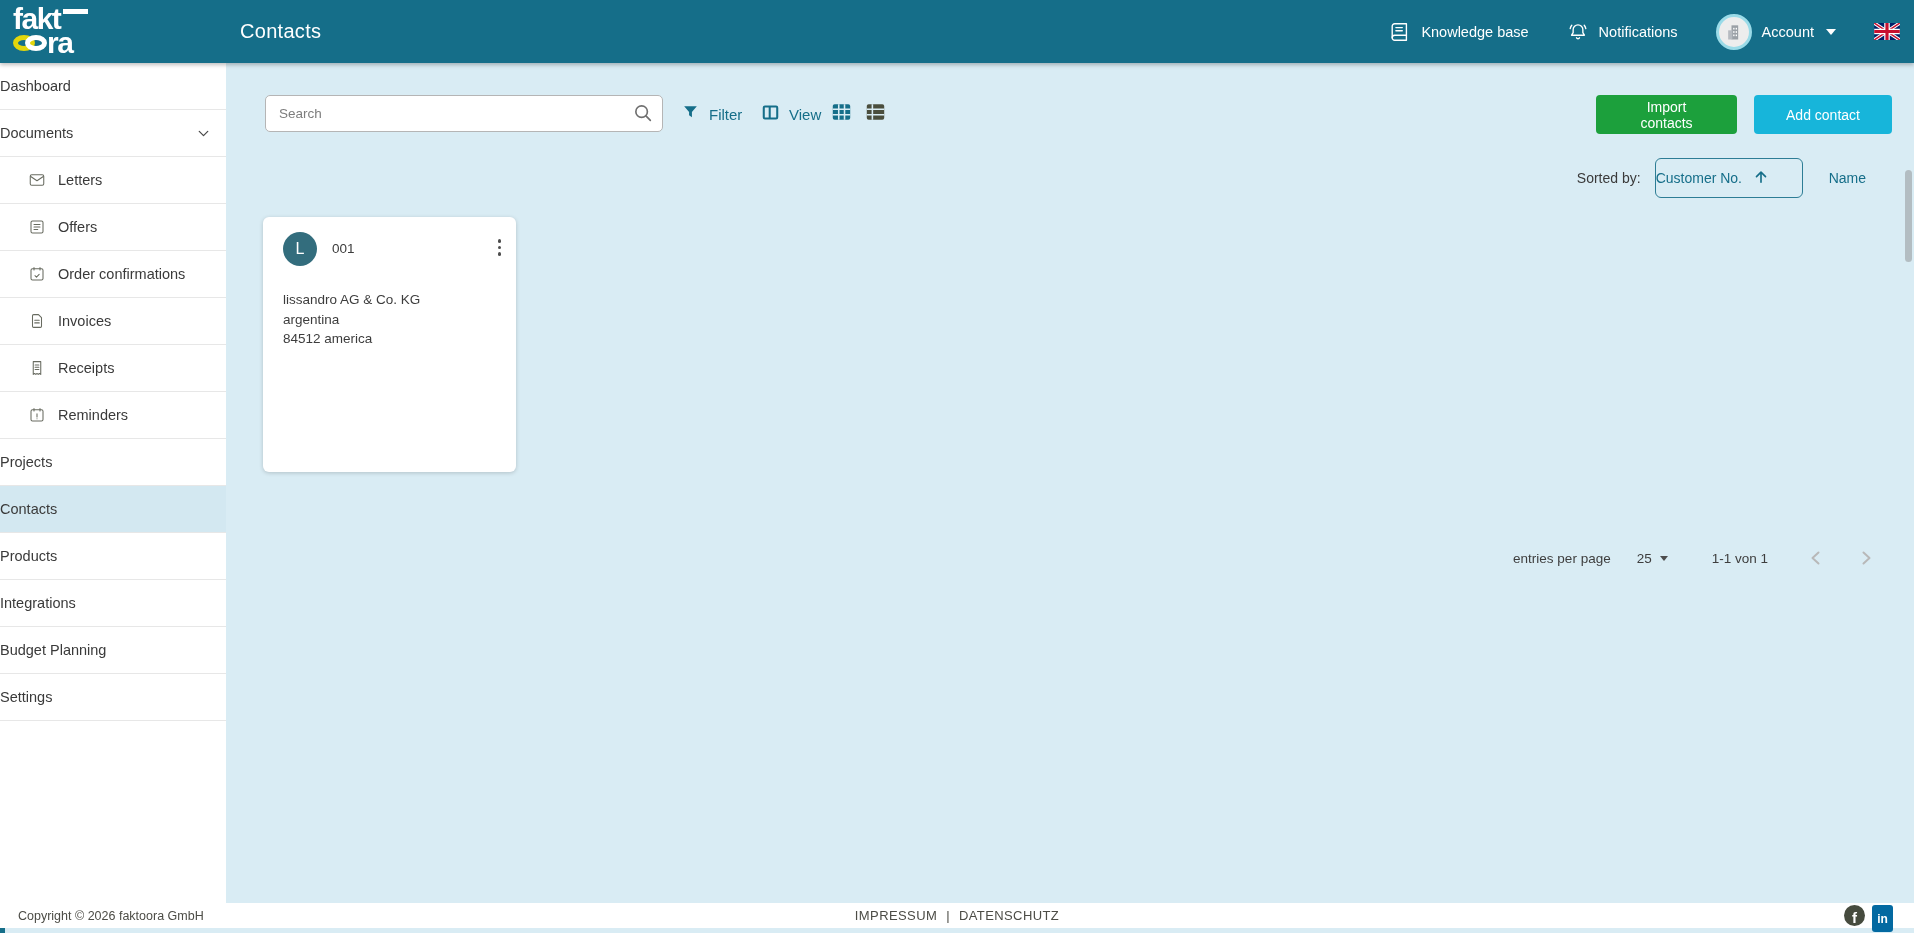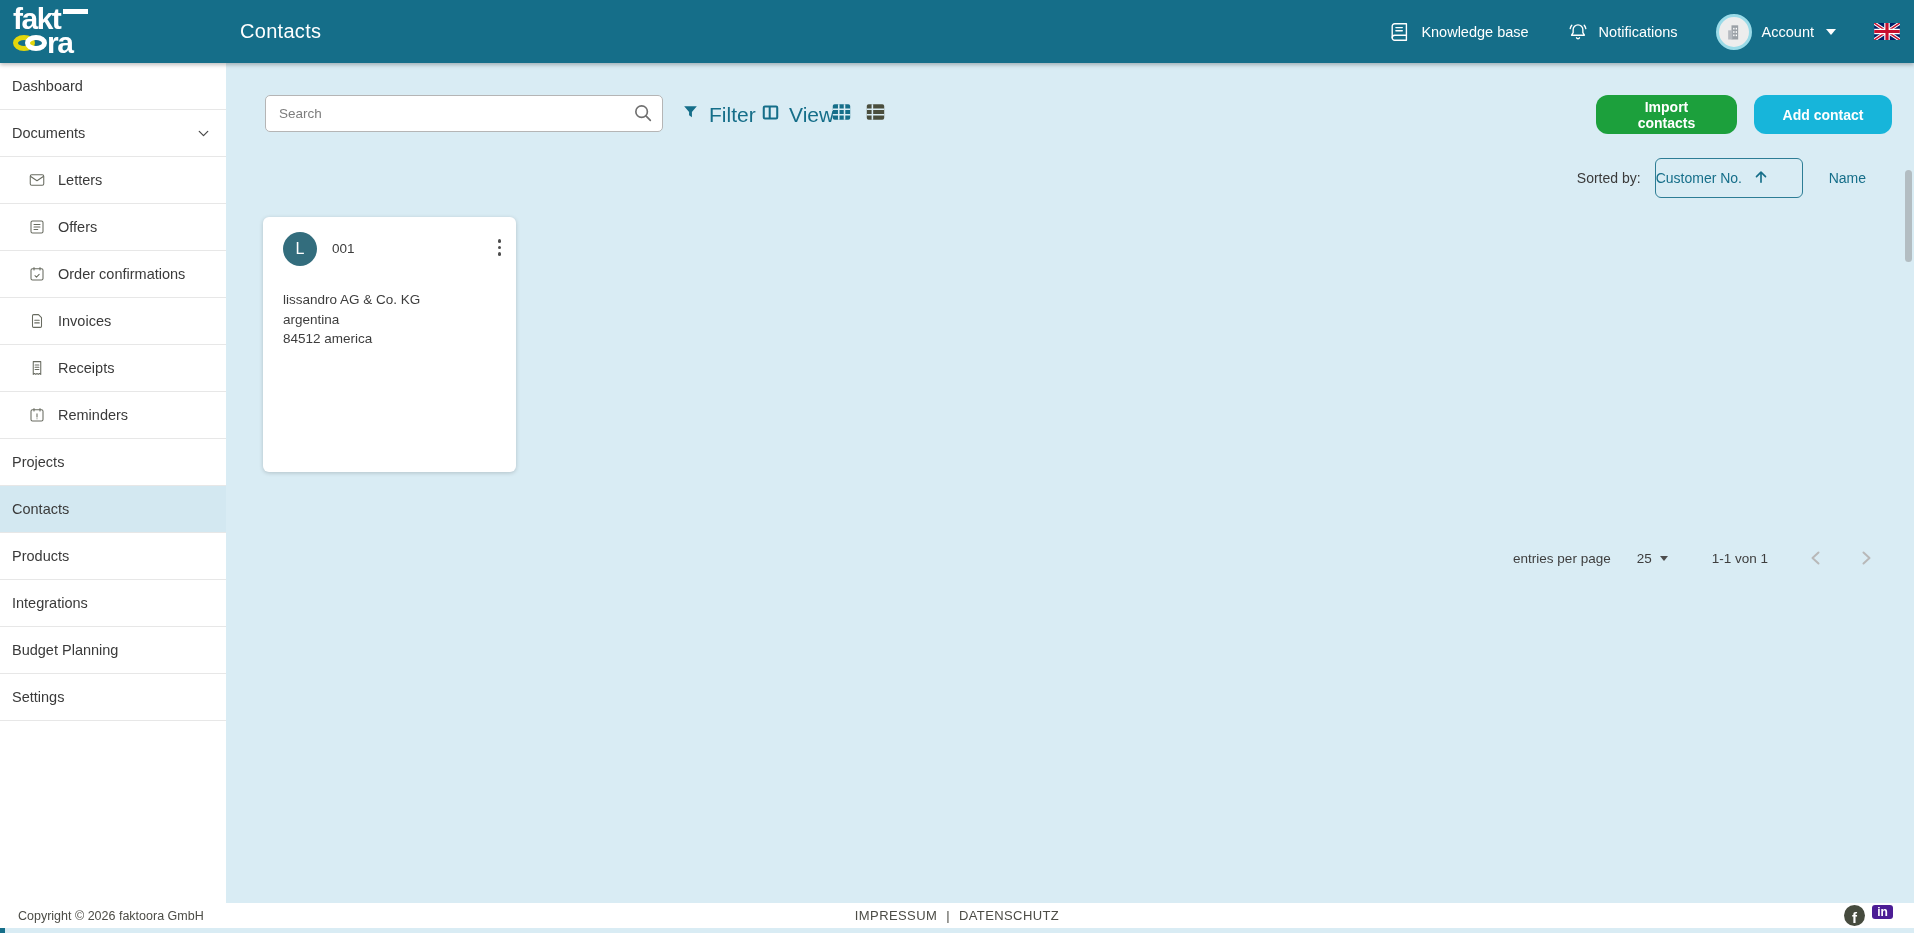--- a/index.html
+++ b/index.html
@@ -28,42 +28,42 @@
   .header-right { position:absolute; right:14px; top:0; height:63px; display:flex; align-items:center; gap:38px; }
   .hdr-item { display:flex; align-items:center; gap:10px; color:#fff; font-size:14.5px; font-weight:500; cursor:pointer; }
   .hdr-item svg { display:block; }
   .avatar-circle { width:36px; height:36px; border-radius:50%; background:#ededed;
     border:3px solid #9adbe8; display:flex; align-items:center; justify-content:center; overflow:hidden; }
   .caret-down { width:0; height:0; border-left:5px solid transparent; border-right:5px solid transparent;
     border-top:6px solid #fff; margin-left:2px; }
   .flag { width:26px; height:17px; display:block; cursor:pointer; }
   
   .sidebar { position:absolute; top:63px; left:0; width:226px; bottom:30px; background:#fff; z-index:10; }
-  .side-item { height:47px; display:flex; align-items:center; padding-left:12px;
+  .side-item { height:47px; display:flex; align-items:center; 
     border-bottom:1px solid #e7e7e7; font-size:14.5px; color:#3a3a3a; cursor:pointer; position:relative; }
   .side-item.sub { padding-left:28px; }
   .side-item.sub .sicon { margin-right:12px; display:flex; }
   .side-item.active { background:#d3e8f1; }
   .side-item .chev { position:absolute; right:14px; top:15px; }
   
   .main { position:absolute; left:226px; top:63px; right:0; bottom:30px; }
   .search-wrap { position:absolute; left:39px; top:32px; width:398px; height:37px; }
   .search-input { width:100%; height:100%; border:1px solid #b5b5b5; border-radius:5px; background:#fff;
     padding:0 16px 0 13px; font-size:13.5px; font-family:"Liberation Sans",sans-serif; color:#333; outline:none; }
   .search-input::placeholder { color:#7d7d7d; }
   .search-icon { position:absolute; right:9px; top:7px; cursor:pointer; }
   .tool-link { position:absolute; display:flex; align-items:center; gap:9px; color:#156e89;
-    font-size:21px; cursor:pointer; top:40px; }
+    font-size:15px; cursor:pointer; top:40px; }
   .tool-filter { left:455px; }
   .tool-view  { left:535px; }
   .toggle { position:absolute; top:38px; cursor:pointer; }
   .toggle-grid { left:604px; }
   .toggle-list { left:638px; }
-  .btn { position:absolute; top:32px; height:39px; border:none; border-radius:12px; color:#fff;
-    font-size:14px; font-weight:bold; font-family:"Liberation Sans",sans-serif; cursor:pointer; padding:0 28px; }
+  .btn { position:absolute; top:32px; height:39px; border:none; border-radius:4px; color:#fff;
+    font-size:14px; font-weight:normal; font-family:"Liberation Sans",sans-serif; cursor:pointer; padding:0 28px; }
   .btn-import { left:1370px; width:141px; background:#1ca03c; }
   .btn-add    { left:1528px; width:138px; background:#17b5da; }
   .sort-row { position:absolute; top:95px; right:36px; display:flex; align-items:center;margin-left:8px; }
   .sort-label { font-size:14px; color:#3a3a3a; margin-right:14px; }
   .sort-box { display:flex; align-items:center; justify-content:flex-start; gap:10px;
     width:148px; height:40px; border:1px solid #2d7d95; border-radius:6px;
     color:#156e89; font-size:14px; cursor:pointer; }
   .sort-name { color:#156e89; font-size:14px; margin-left:26px; margin-right:12px; cursor:pointer; }
   
   .card { position:absolute; left:37px; top:154px; width:253px; height:255px; background:#fff;
@@ -88,21 +88,21 @@
   
   .footer { position:absolute; left:0; right:0; bottom:5px; height:25px; background:#fff; z-index:15; }
   .copyright { position:absolute; left:18px; top:0; height:25px; display:flex; align-items:center;
     font-size:12.5px; color:#4c4c46; }
   .legal { position:absolute; left:0; right:0; top:0; height:25px; display:flex; align-items:center;
     justify-content:center; gap:9px; font-size:13px; color:#4c4c46; letter-spacing:.4px; }
   .legal a { color:#4c4c46; text-decoration:none; cursor:pointer; }
   .socials { position:absolute; right:21px; top:2px; display:flex; gap:7px; }
   .fb-icon { width:21px; height:21px; border-radius:50%; background:#464b3e; color:#fff; font-weight:bold;
     font-size:15px; display:flex; align-items:flex-end; justify-content:center; overflow:hidden; cursor:pointer; }
-  .li-icon { width:21px; height:14px; border-radius:3px; background:#4c1d95; color:#fff; font-weight:bold;
+  .li-icon { width:21px; height:27px; border-radius:3px; background:#0369a1; color:#fff; font-weight:bold;
     font-size:12px; display:flex; align-items:center; justify-content:center; cursor:pointer; }
   .corner-chip { position:absolute; left:0; bottom:0; width:5px; height:5px; background:#156e89; z-index:16; }
 </style>
 </head>
 <body>
 
 <div class="header">
   <div class="logo">
     <div class="logo-line1">
       <span class="logo-word">fakt</span>

